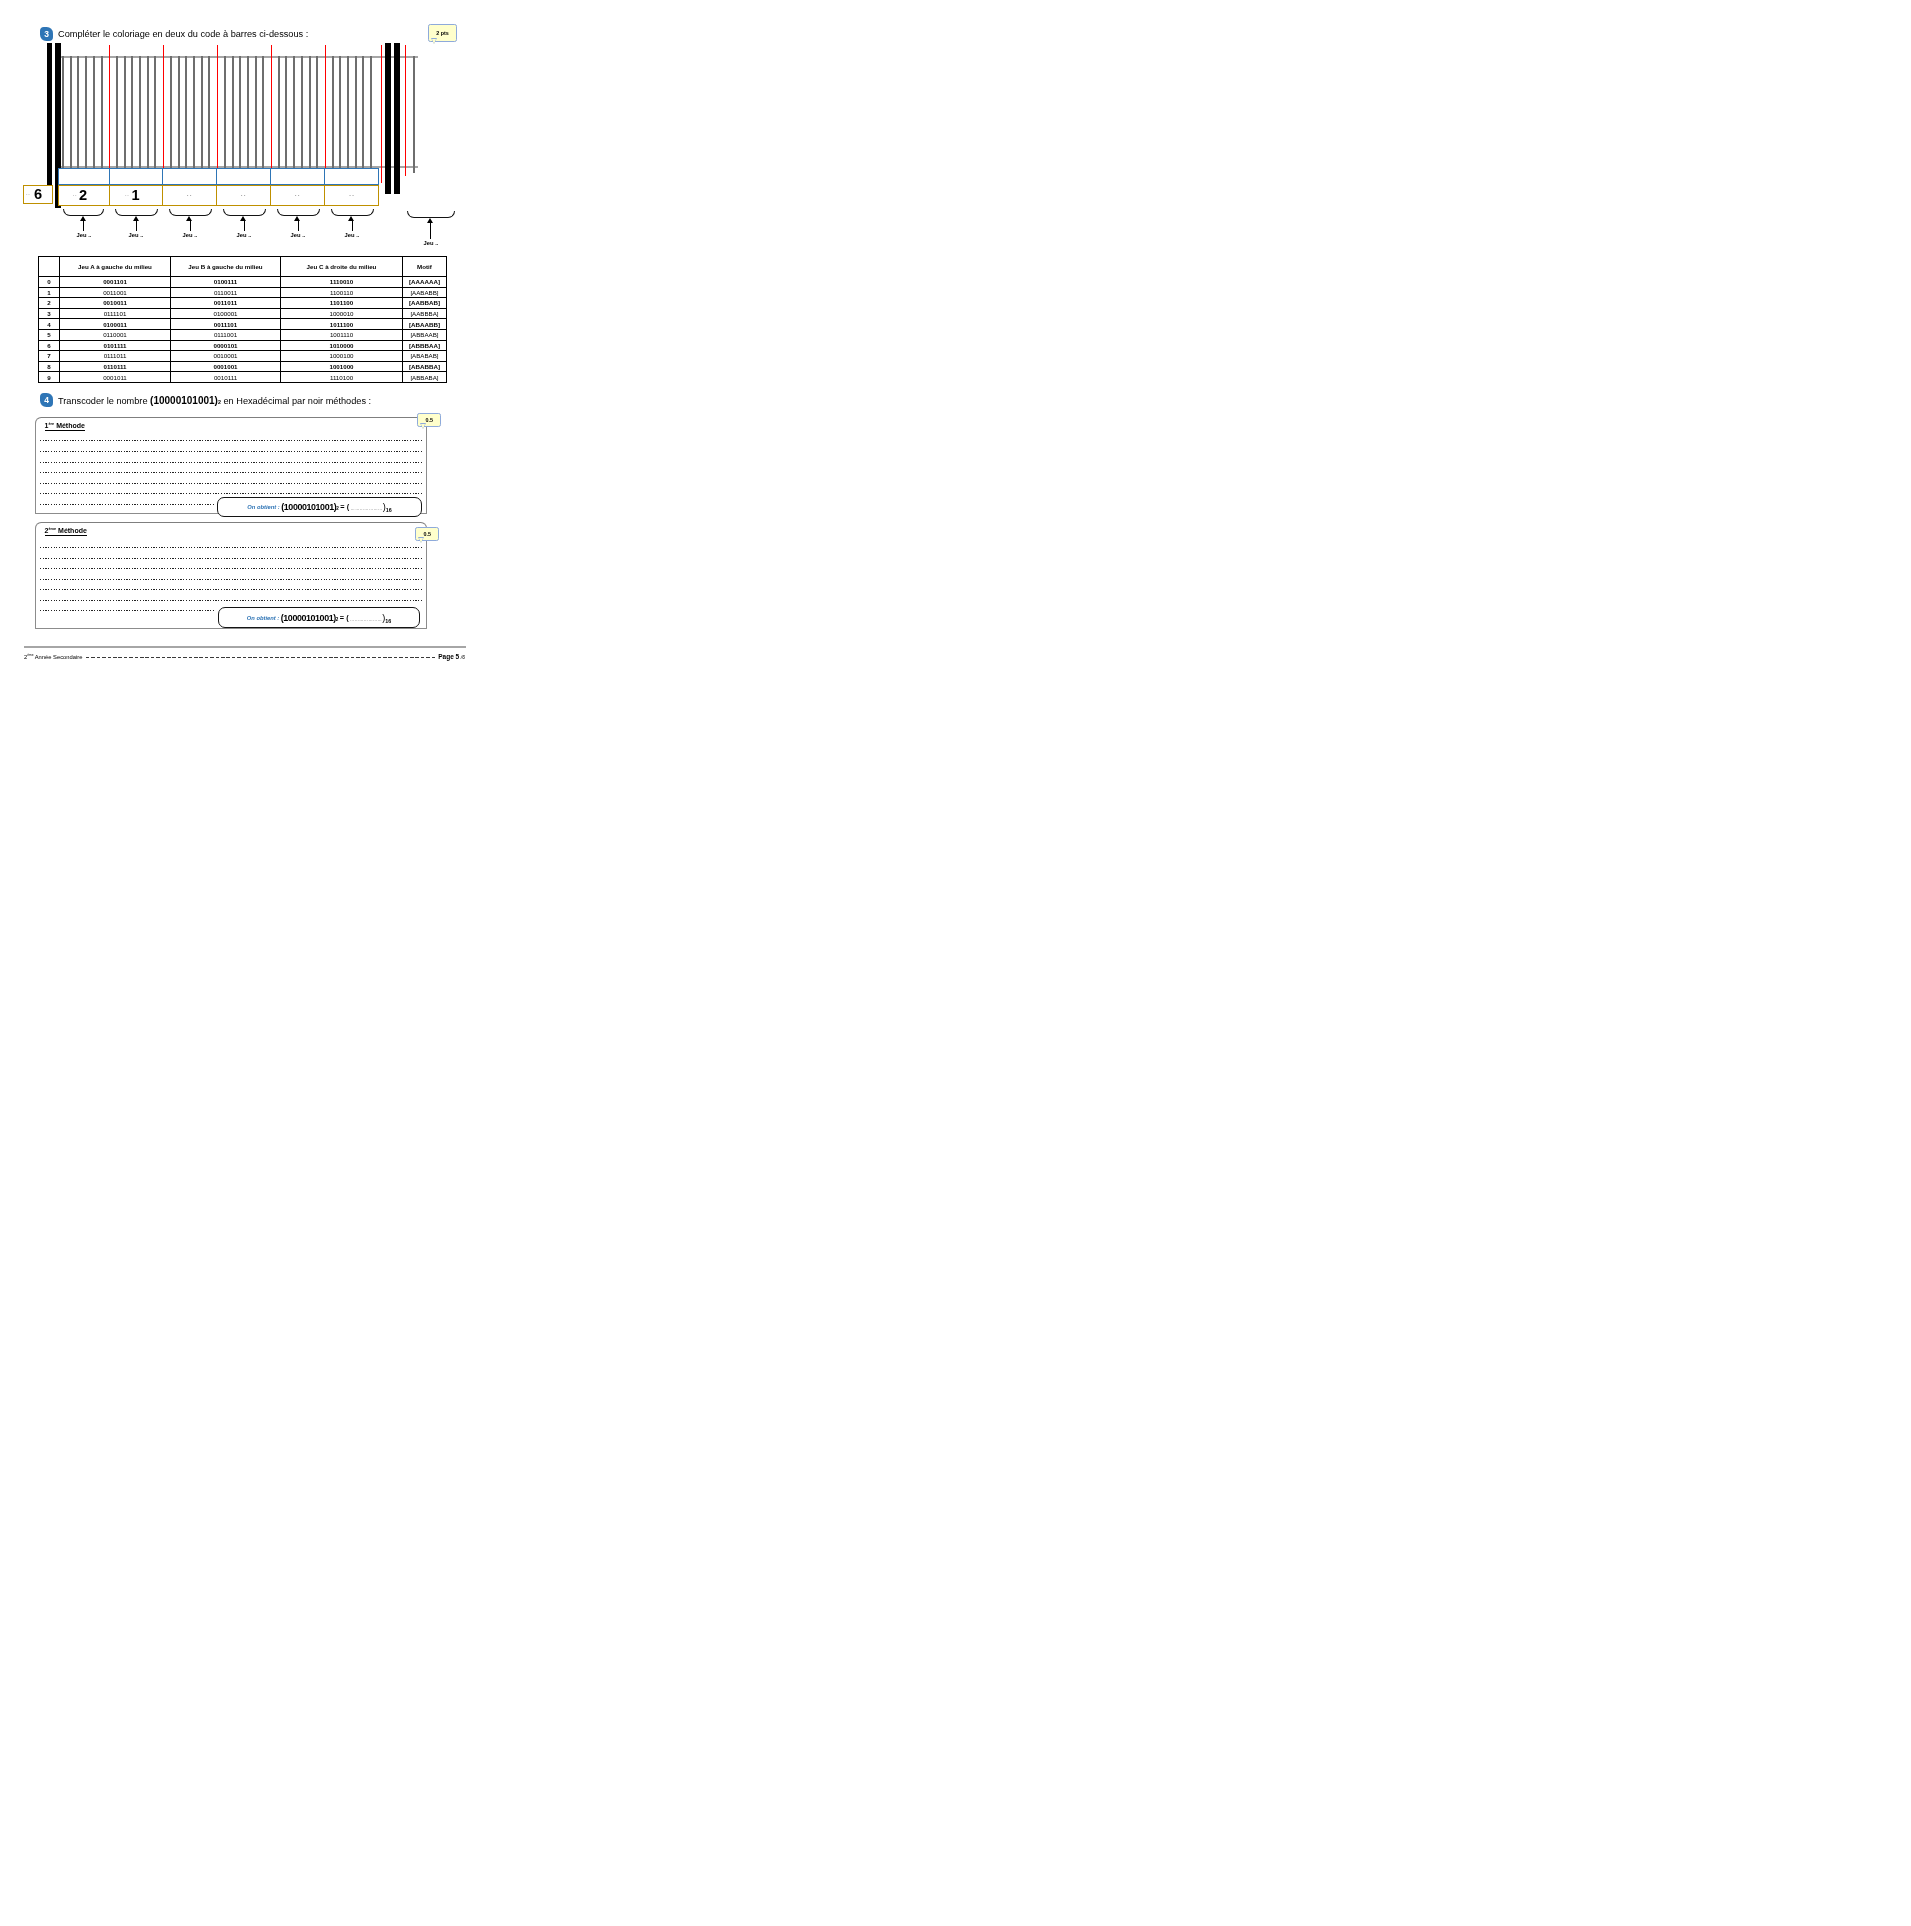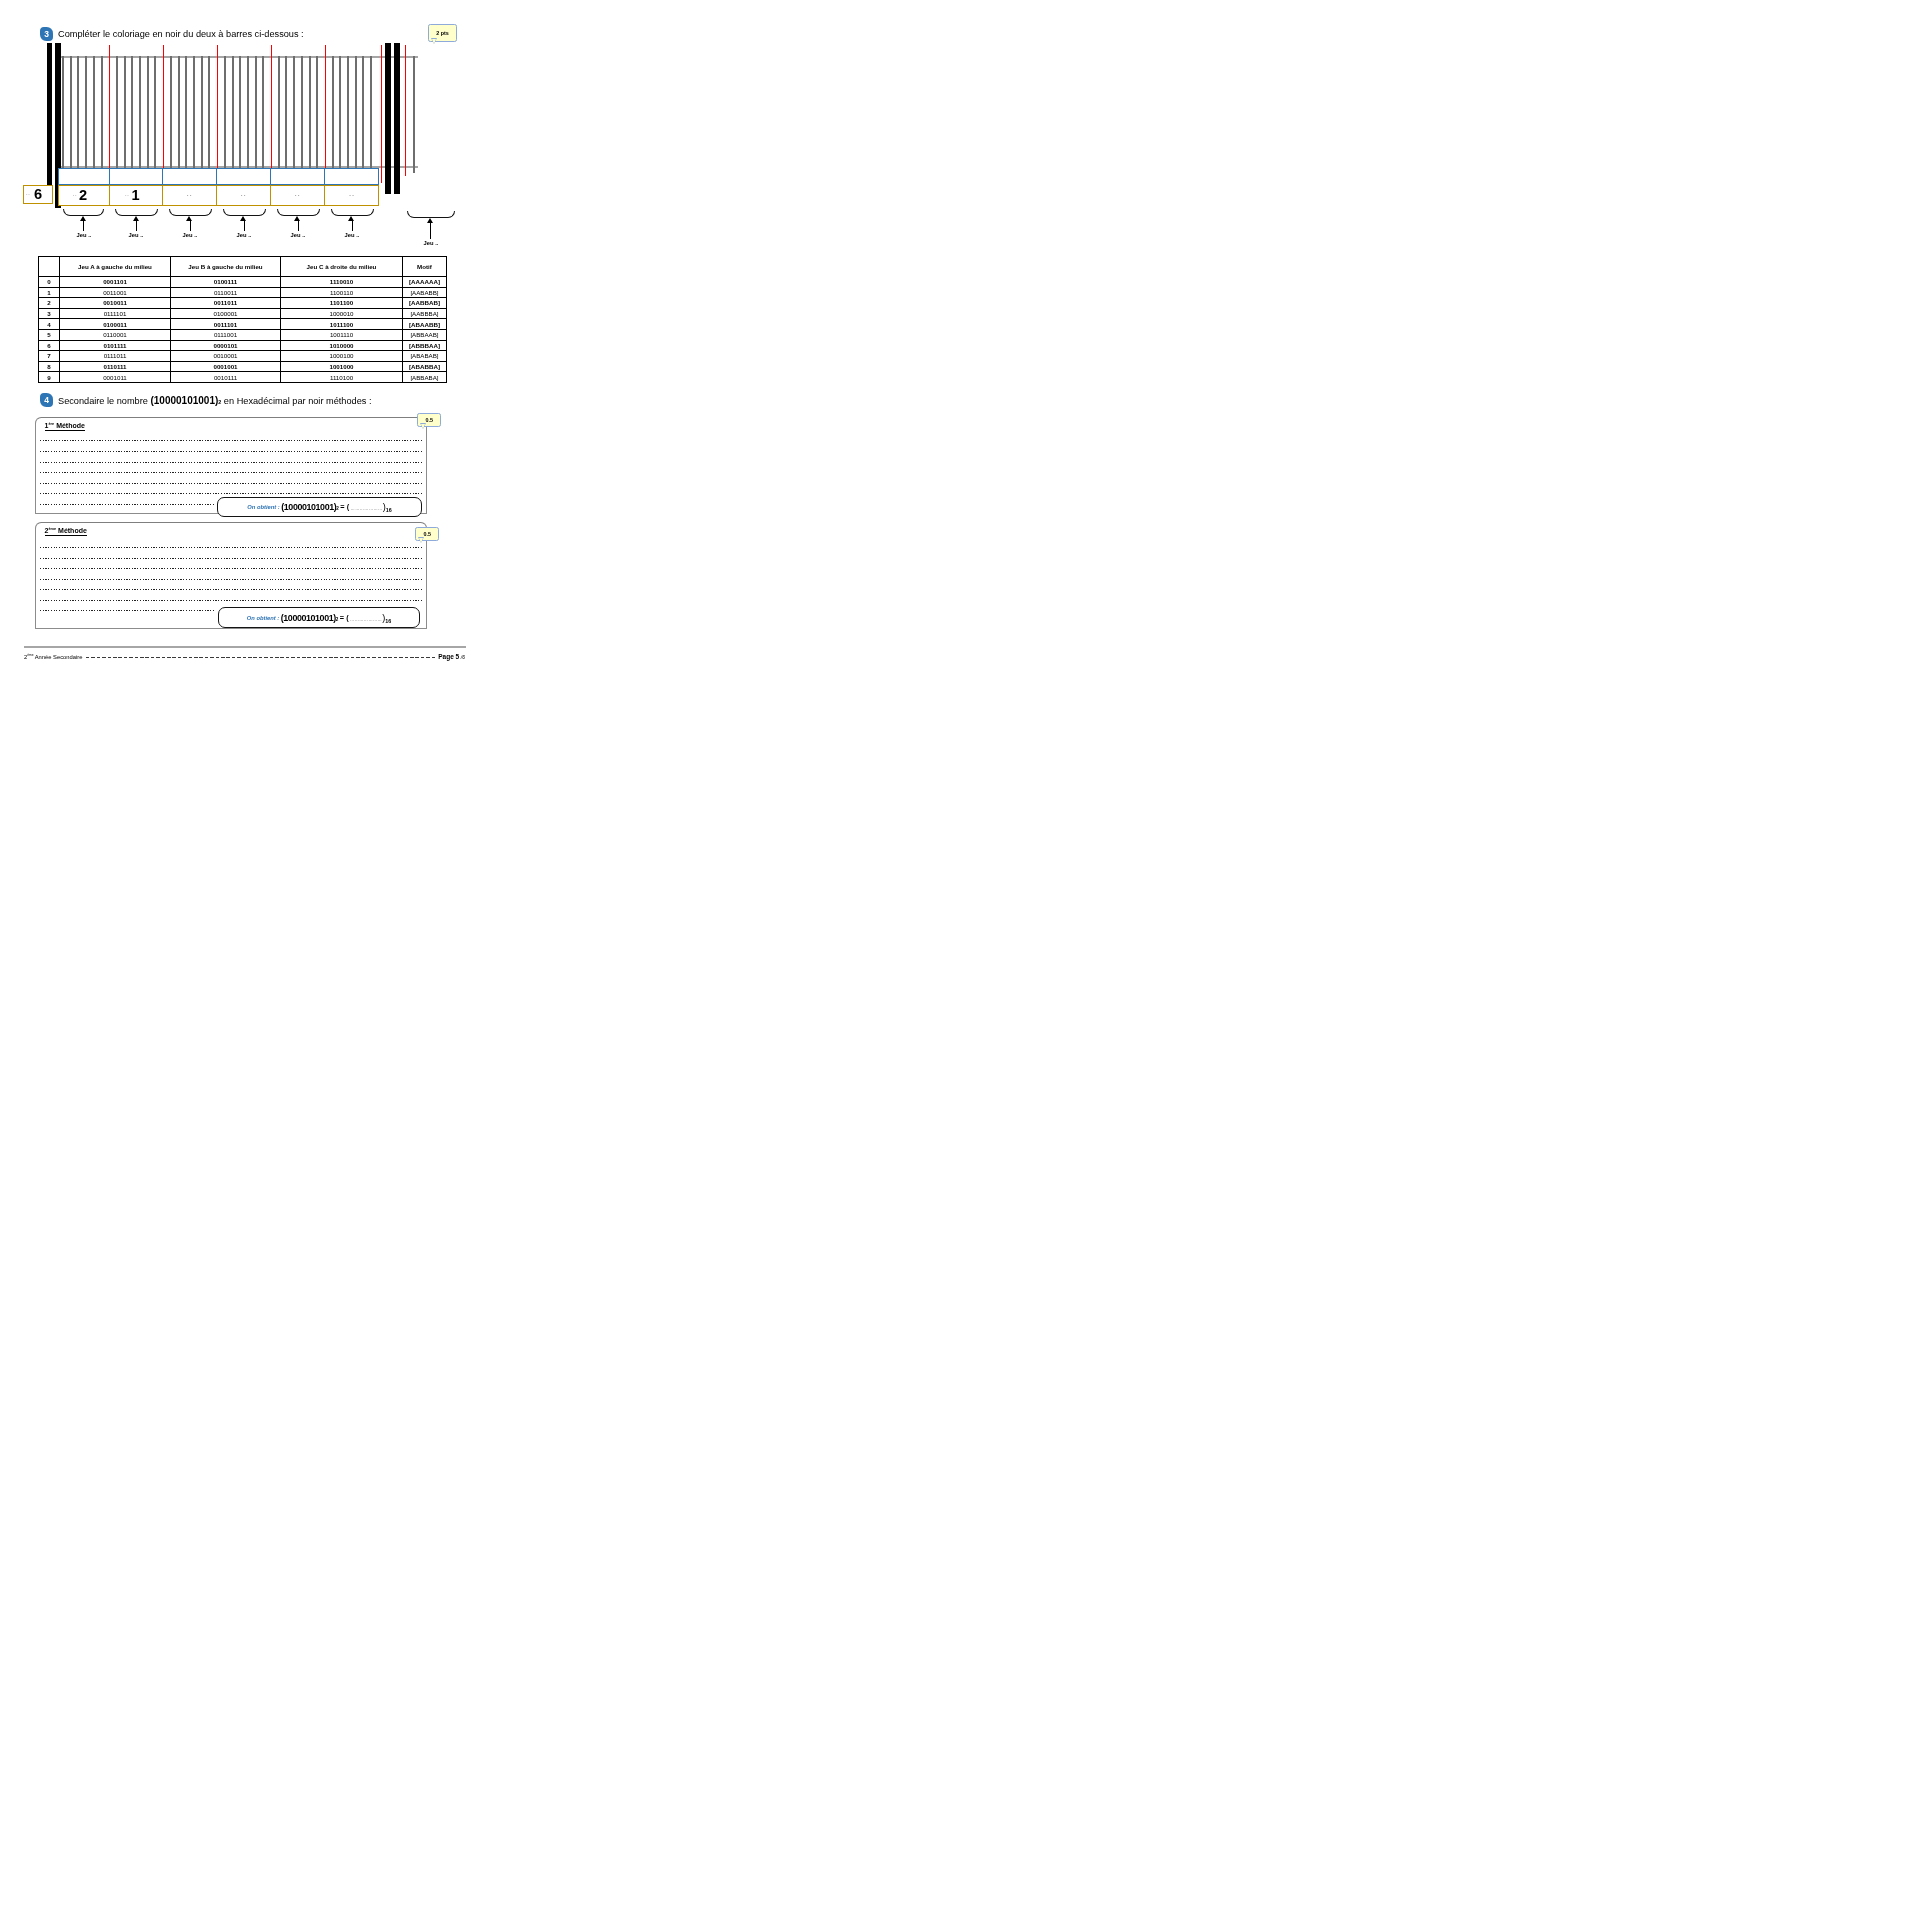--- a/index.html
+++ b/index.html
@@ -83,21 +83,21 @@
   sup.sp{font-size:0.55em;vertical-align:super;}
 </style>
 </head>
 <body>
 
 <div id="page">
 
   <div class="badge" style="left:40px;top:26.6px;">
     <span>3</span>
   </div>
-  <div class="qtitle" style="left:58px;top:29px;">Compléter le coloriage en noir du deux à barres ci-dessous :</div>
+  <div class="qtitle" style="left:58px;top:29px;">Compléter le coloriage en deux du code à barres ci-dessous :</div>
   <div class="callout" style="left:428px;top:24px;width:27px;height:16px;">
     <span>2 pts</span>
   </div>
 
   <div id="barcode">
 
     <div class="rail" style="left:55px;top:56px;width:363px;"></div>
     <div class="rail" style="left:55px;top:166px;width:363px;"></div>
 
     <div id="fence">
@@ -309,21 +309,21 @@
           <td>1110100</td>
           <td>[ABBABA]</td>
         </tr>
       </tbody>
   </table>
 
   <div class="badge" style="left:40px;top:393px;">
     <span>4</span>
   </div>
   <div class="q4line" style="left:58px;top:395px;">
-    <span>Secondaire le nombre </span><span class="q4num">(10000101001)</span><span class="q4sub">2</span>
+    <span>Transcoder le nombre </span><span class="q4num">(10000101001)</span><span class="q4sub">2</span>
     <span class="uline">en Hexadécimal</span><span> par noir méthodes :</span>
   </div>
 
   <div class="mbox" style="left:35px;top:417px;width:392px;height:97px;">
     <div class="mtitle">
       <span>1</span><sup class="sp">ère</sup><span> Méthode</span>
     </div>
     <div id="dots1">
         <div class="dotline" style="left: 3.9px; top: 22.3px; width: 382px;"></div>
         <div class="dotline" style="left: 3.9px; top: 33px; width: 382px;"></div>

